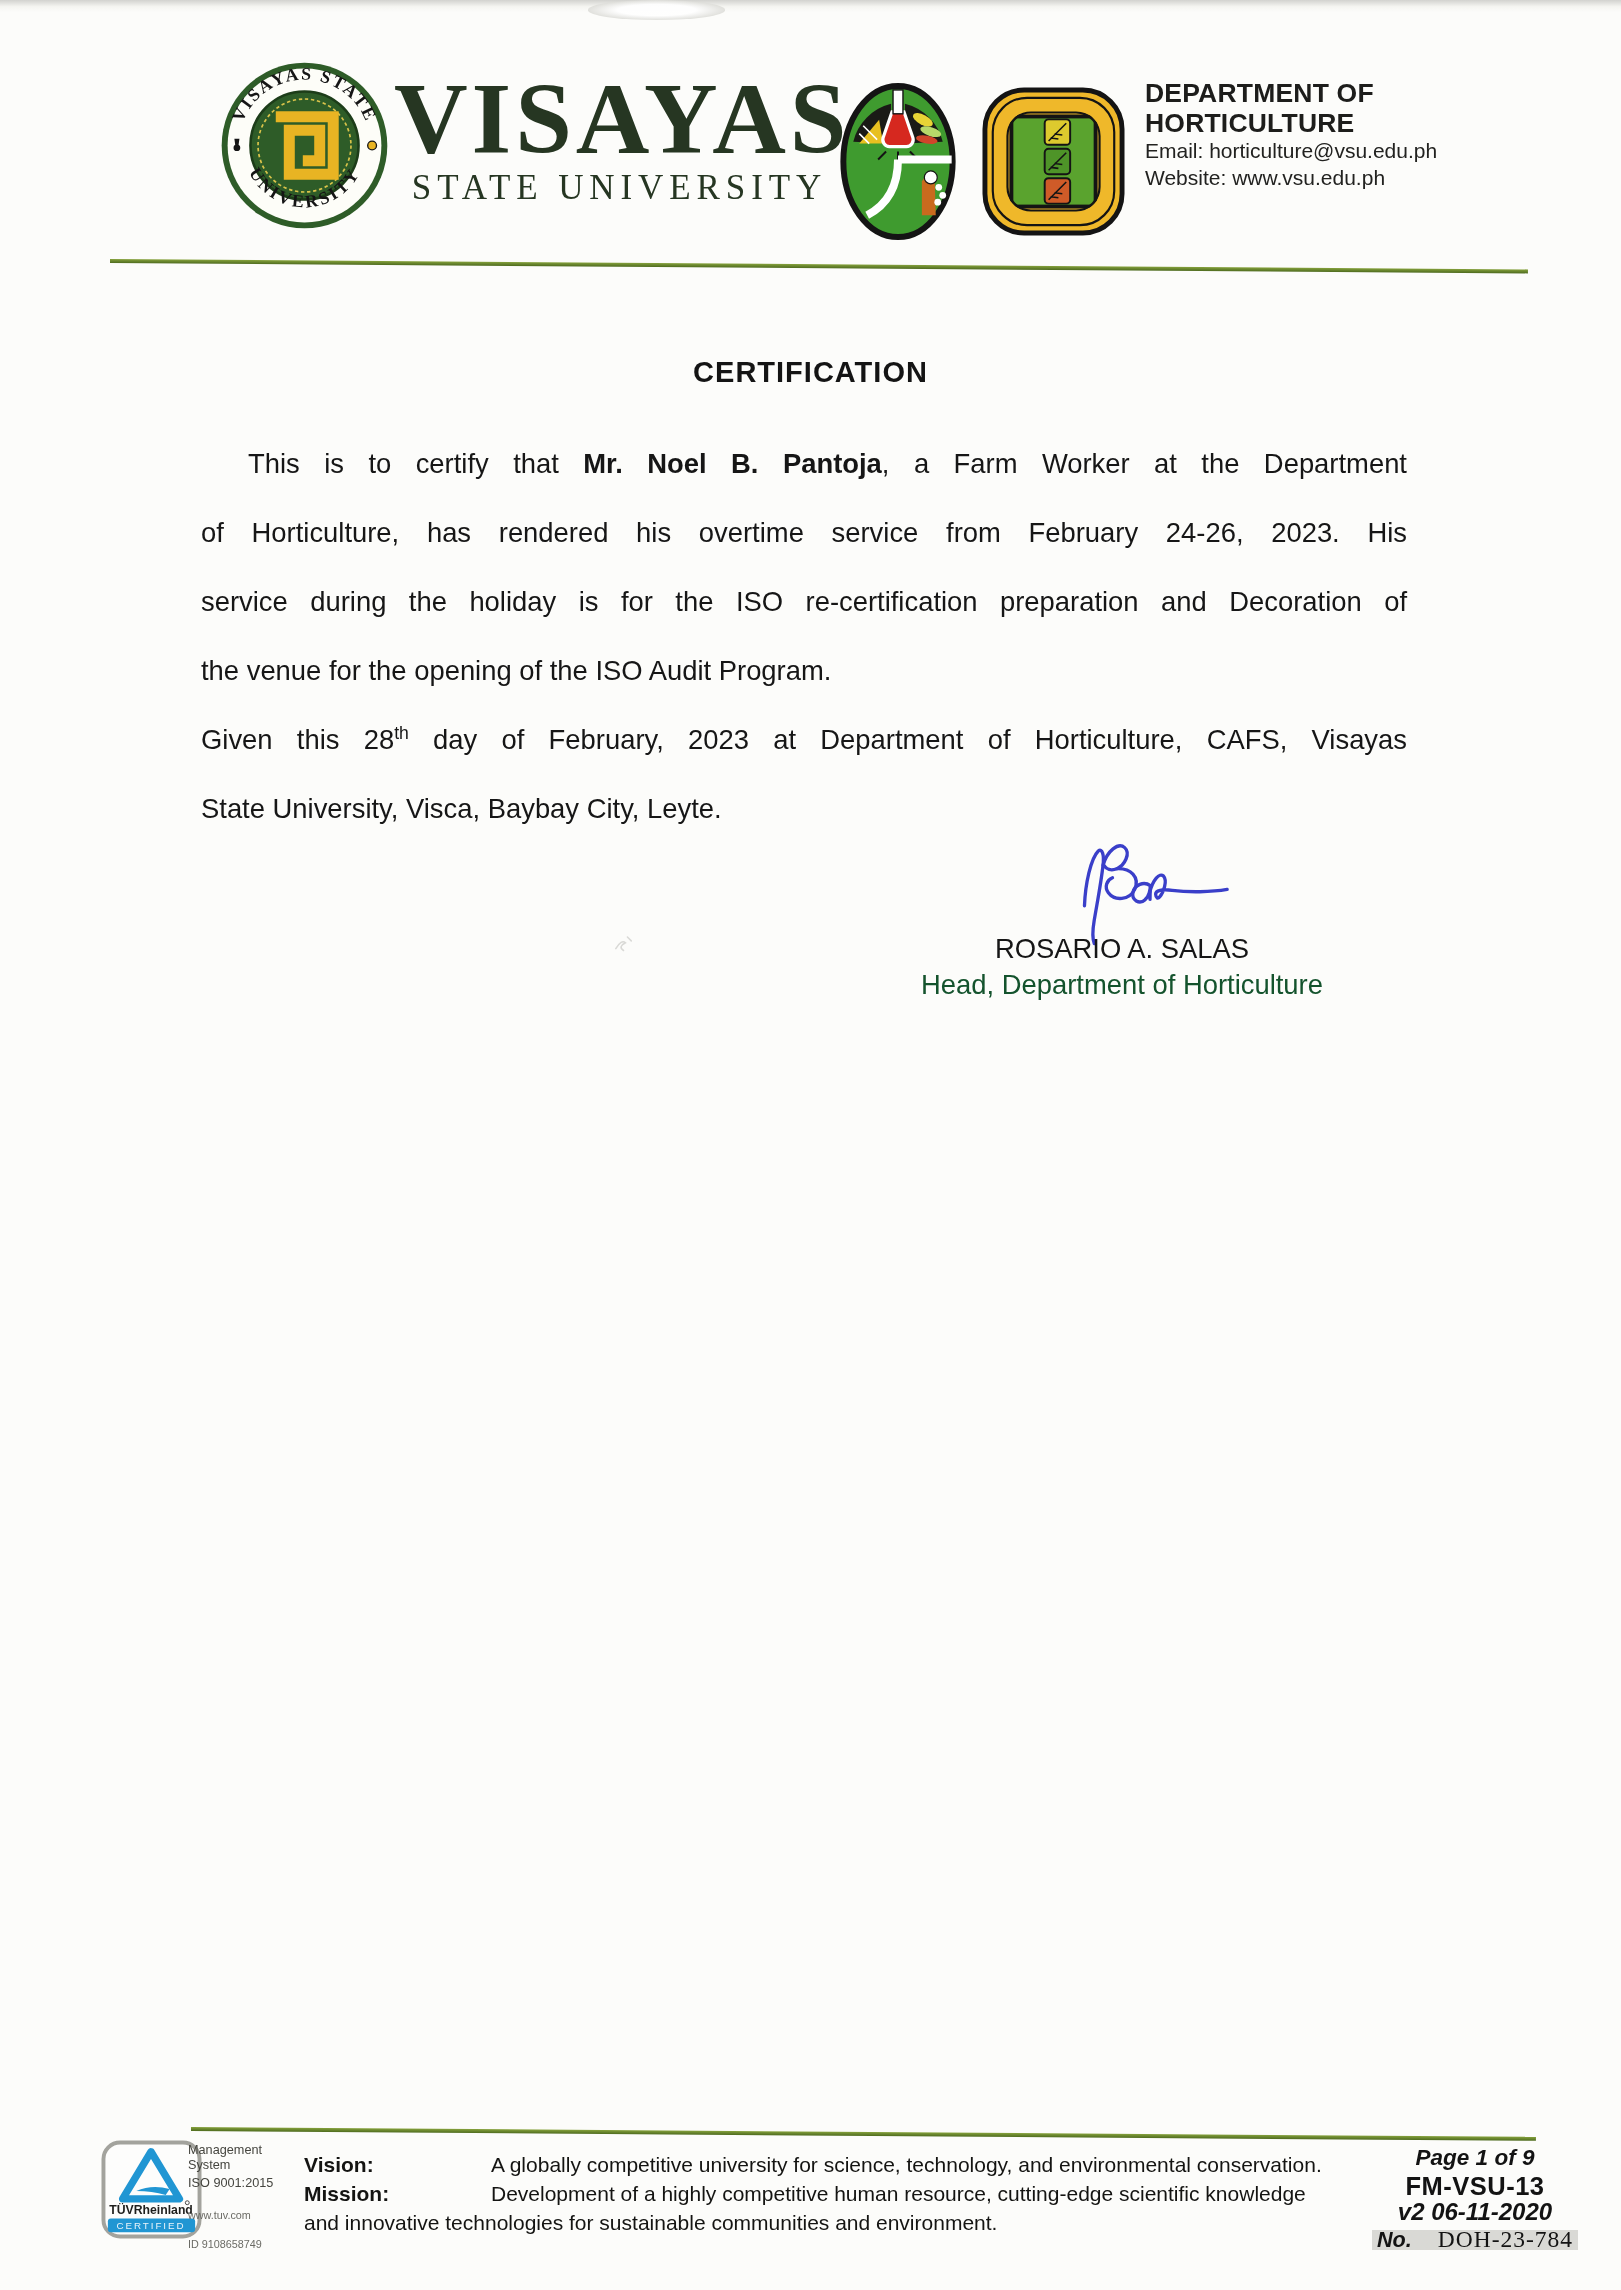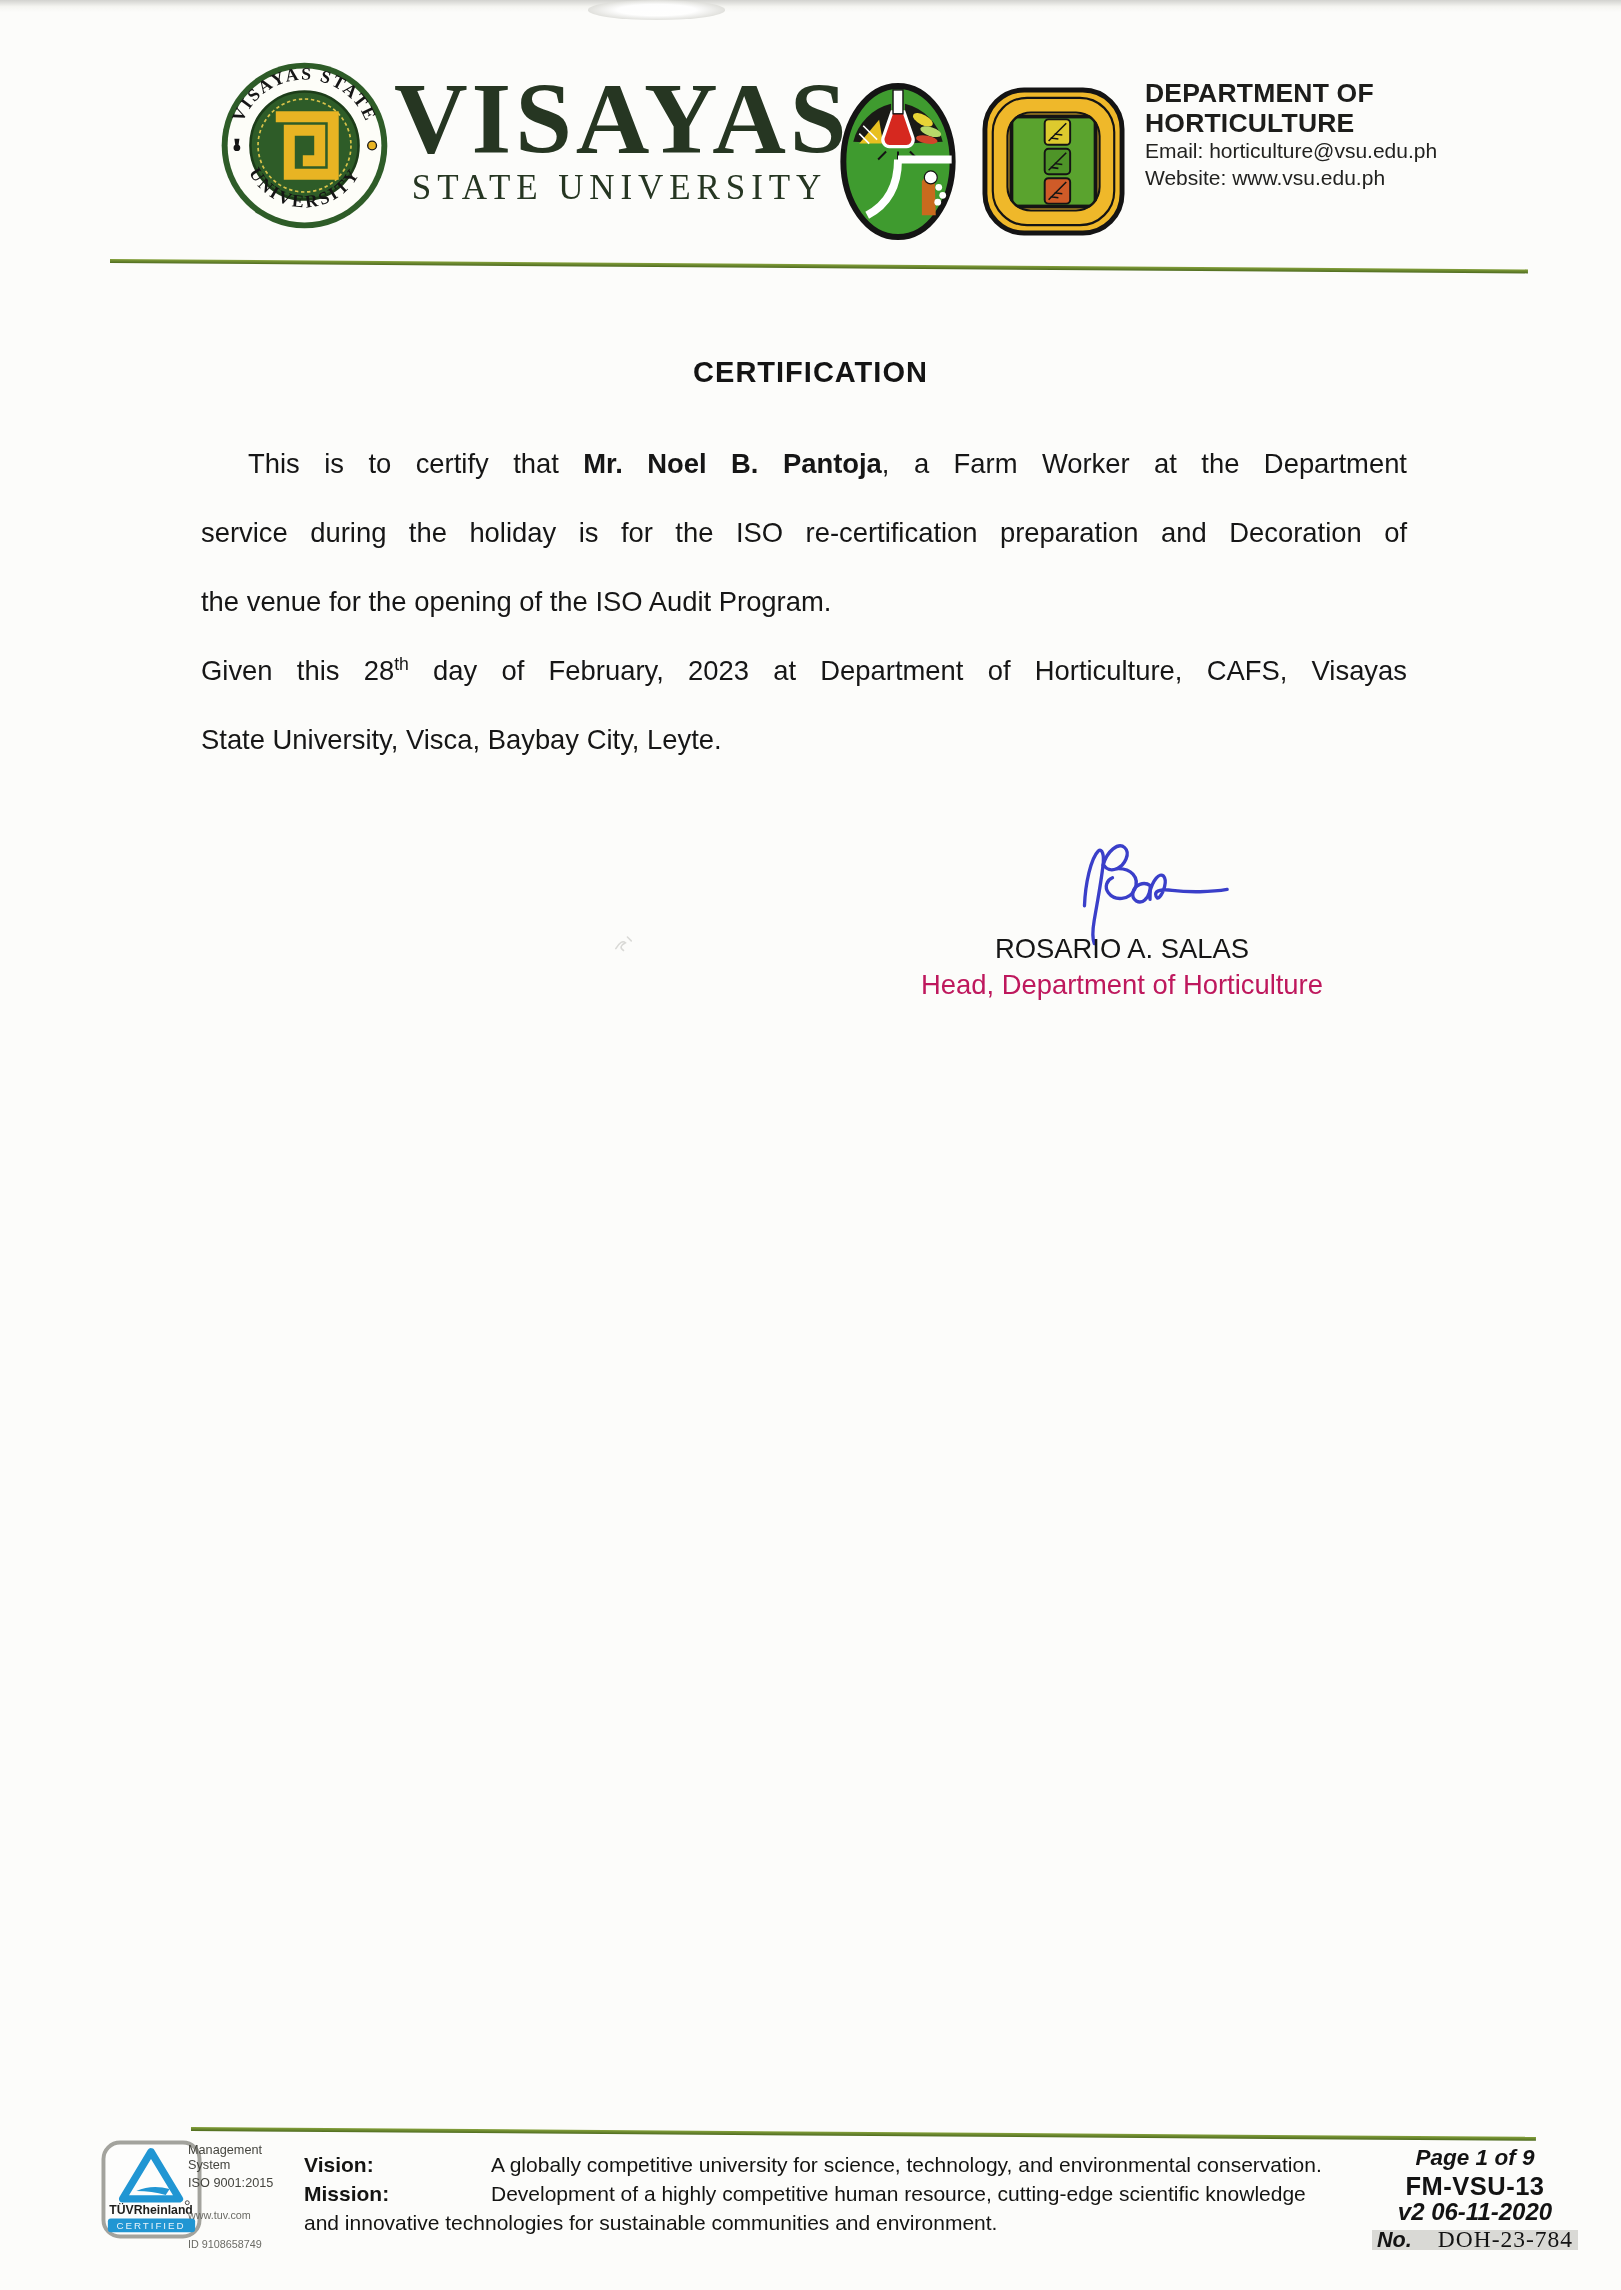--- a/index.html
+++ b/index.html
@@ -37,21 +37,21 @@
     font-size:29px;font-weight:bold;letter-spacing:1px;color:#141414;}
   .body-text{position:absolute;left:201px;top:429px;width:1206px;font-size:27.4px;color:#161616;}
   .bline{line-height:69px;white-space:nowrap;}
   .bline.just{text-align:justify;text-align-last:justify;white-space:normal;}
   .bline.indent{padding-left:47px;}
   .bline sup{font-size:17.6px;line-height:0;}
   .b{font-weight:bold;}
 
   .sig-block{position:absolute;left:887px;top:931px;width:470px;text-align:center;}
   .sig-name{font-size:27.4px;color:#161616;line-height:35px;}
-  .sig-title{font-size:27.4px;color:#be185d;line-height:35px;margin-top:1px;}
+  .sig-title{font-size:27.4px;color:#14532d;line-height:35px;margin-top:1px;}
   .signature{position:absolute;left:1076px;top:839px;width:167px;height:108px;transform:rotate(-3deg);}
   .stray-mark{position:absolute;left:610px;top:931px;width:29px;height:25.5px;opacity:.30;}
 
   
   .tuv-logo{position:absolute;left:66px;top:2140px;width:84px;height:99px;margin-left:35px;}
   .tuv-text{position:absolute;left:188px;top:2143px;width:108px;color:#55554f;}
   .tuv-text .t1{font-size:12.7px;line-height:14.7px;color:#45453f;}
   .tuv-text .t2{font-size:12.7px;line-height:15.7px;margin-top:3.9px;color:#45453f;}
   .tuv-text .t3{font-size:10.8px;line-height:12.7px;margin-top:16.7px;color:#6b6b65;}
   .vm{position:absolute;left:304px;top:2150px;width:1073px;font-size:21px;color:#141412;}
@@ -150,20 +150,21 @@
   <div class="ad">Email: horticulture@vsu.edu.ph</div>
   <div class="ad">Website: www.vsu.edu.ph</div>
 </div>
 
 <div class="rule header"></div>
 
 <div class="title">CERTIFICATION</div>
 
 <div class="body-text">
   <div class="bline just indent"><span>This is to certify that </span><span class="b">Mr. Noel B. Pantoja</span><span>, a Farm Worker at the Department</span></div>
+  <div class="bline just">of Horticulture, has rendered his overtime service from February 24-26, 2023. His</div>
   <div class="bline just">service during the holiday is for the ISO re-certification preparation and Decoration of</div>
   <div class="bline">the venue for the opening of the ISO Audit Program.</div>
   <div class="bline just"><span>Given this 28</span><sup>th</sup><span> day of February, 2023 at Department of Horticulture, CAFS, Visayas</span></div>
   <div class="bline">State University, Visca, Baybay City, Leyte.</div>
 </div>
 
 <div class="stray-mark">
   <svg viewBox="0 0 30 26" width="29" height="25.5">
     <path d="M6,18 q6,-10 10,-6 q-8,4 -2,8 M18,6 l4,4" fill="none" stroke="#8a8a84" stroke-width="1.6" stroke-linecap="round"></path>
   </svg>

